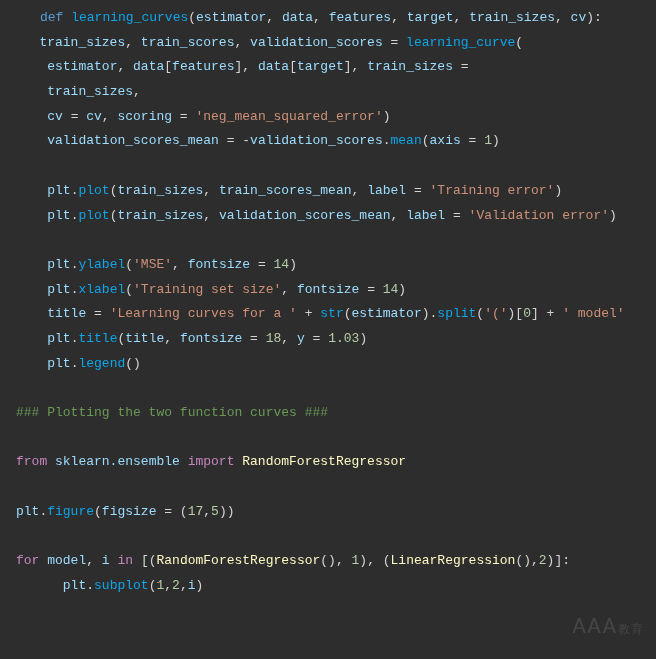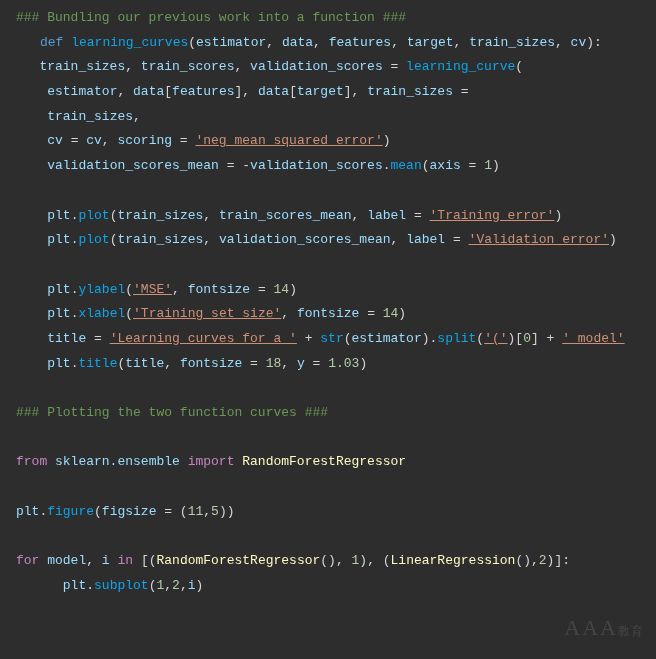--- a/index.html
+++ b/index.html
@@ -14,67 +14,67 @@
     overflow: hidden;
     padding: 6px 0 0 0;
     position: relative;
   }
   .line {
     white-space: pre;
     padding-left: 16px;
   }
   .kw { color: #569cd6; margin-left: 24px; }
   .fn { color: #0ea5e9; }
-  .str { color: #ce9178; text-decoration: underline; }
+  .str { color: #ce9178; }
   .num { color: #b5cea8; }
   .param { color: #9cdcfe; }
   .comment { color: #6a9955; }
   .builtin { color: #c586c0; }
   .cls { color: #fef9c3; }
   .op { color: #d4d4d4; }
   .watermark {
     position: absolute;
     right: 12px;
     bottom: 10px;
-    font-family: Liberation Serif, serif;
+    font-family: Liberation Mono, monospace;
     font-size: 22px;
     color: rgba(180,180,180,0.18);
     letter-spacing: 2px;
     pointer-events: none;
   }
   .watermark .small {
     font-size: 12px;
     letter-spacing: 1px;
   }
 </style>
 </head>
 <body>
 
 <div id="code-container">
-    <div class="line"><span class="comment">### Bundling our previous work into a function ###</span></div>
     <div class="line"><span class="kw">def </span><span class="fn">learning_curves</span><span class="op">(</span><span class="param">estimator</span><span class="op">, </span><span class="param">data</span><span class="op">, </span><span class="param">features</span><span class="op">, </span><span class="param">target</span><span class="op">, </span><span class="param">train_sizes</span><span class="op">, </span><span class="param">cv</span><span class="op">):</span></div>
     <div class="line">   <span class="param">train_sizes</span><span class="op">, </span><span class="param">train_scores</span><span class="op">, </span><span class="param">validation_scores</span><span class="op"> = </span><span class="fn">learning_curve</span><span class="op">(</span></div>
     <div class="line">   <span class="op"> </span><span class="param">estimator</span><span class="op">, </span><span class="param">data</span><span class="op">[</span><span class="param">features</span><span class="op">], </span><span class="param">data</span><span class="op">[</span><span class="param">target</span><span class="op">], </span><span class="param">train_sizes</span><span class="op"> =</span></div>
     <div class="line">   <span class="op"> </span><span class="param">train_sizes</span><span class="op">,</span></div>
     <div class="line">   <span class="op"> </span><span class="param">cv</span><span class="op"> = </span><span class="param">cv</span><span class="op">, </span><span class="param">scoring</span><span class="op"> = </span><span class="str">'neg_mean_squared_error'</span><span class="op">)</span></div>
     <div class="line">   <span class="op"> </span><span class="param">validation_scores_mean</span><span class="op"> = -</span><span class="param">validation_scores</span><span class="op">.</span><span class="fn">mean</span><span class="op">(</span><span class="param">axis</span><span class="op"> = </span><span class="num">1</span><span class="op">)</span></div>
     <div class="line">&nbsp;</div>
     <div class="line">   <span class="op"> </span><span class="param">plt</span><span class="op">.</span><span class="fn">plot</span><span class="op">(</span><span class="param">train_sizes</span><span class="op">, </span><span class="param">train_scores_mean</span><span class="op">, </span><span class="param">label</span><span class="op"> = </span><span class="str">'Training error'</span><span class="op">)</span></div>
     <div class="line">   <span class="op"> </span><span class="param">plt</span><span class="op">.</span><span class="fn">plot</span><span class="op">(</span><span class="param">train_sizes</span><span class="op">, </span><span class="param">validation_scores_mean</span><span class="op">, </span><span class="param">label</span><span class="op"> = </span><span class="str">'Validation error'</span><span class="op">)</span></div>
     <div class="line">&nbsp;</div>
     <div class="line">   <span class="op"> </span><span class="param">plt</span><span class="op">.</span><span class="fn">ylabel</span><span class="op">(</span><span class="str">'MSE'</span><span class="op">, </span><span class="param">fontsize</span><span class="op"> = </span><span class="num">14</span><span class="op">)</span></div>
     <div class="line">   <span class="op"> </span><span class="param">plt</span><span class="op">.</span><span class="fn">xlabel</span><span class="op">(</span><span class="str">'Training set size'</span><span class="op">, </span><span class="param">fontsize</span><span class="op"> = </span><span class="num">14</span><span class="op">)</span></div>
     <div class="line">   <span class="op"> </span><span class="param">title</span><span class="op"> = </span><span class="str">'Learning curves for a '</span><span class="op"> + </span><span class="fn">str</span><span class="op">(</span><span class="param">estimator</span><span class="op">).</span><span class="fn">split</span><span class="op">(</span><span class="str">'('</span><span class="op">)[</span><span class="num">0</span><span class="op">] + </span><span class="str">' model'</span></div>
     <div class="line">   <span class="op"> </span><span class="param">plt</span><span class="op">.</span><span class="fn">title</span><span class="op">(</span><span class="param">title</span><span class="op">, </span><span class="param">fontsize</span><span class="op"> = </span><span class="num">18</span><span class="op">, </span><span class="param">y</span><span class="op"> = </span><span class="num">1.03</span><span class="op">)</span></div>
+    <div class="line">   <span class="op"> </span><span class="param">plt</span><span class="op">.</span><span class="fn">legend</span><span class="op">()</span></div>
     <div class="line">&nbsp;</div>
     <div class="line"><span class="comment">### Plotting the two function curves ###</span></div>
     <div class="line">&nbsp;</div>
     <div class="line"><span class="builtin">from </span><span class="param">sklearn.ensemble</span><span class="builtin"> import </span><span class="cls">RandomForestRegressor</span></div>
     <div class="line">&nbsp;</div>
-    <div class="line"><span class="param">plt</span><span class="op">.</span><span class="fn">figure</span><span class="op">(</span><span class="param">figsize</span><span class="op"> = (</span><span class="num">11</span><span class="op">,</span><span class="num">5</span><span class="op">))</span></div>
+    <div class="line"><span class="param">plt</span><span class="op">.</span><span class="fn">figure</span><span class="op">(</span><span class="param">figsize</span><span class="op"> = (</span><span class="num">17</span><span class="op">,</span><span class="num">5</span><span class="op">))</span></div>
     <div class="line">&nbsp;</div>
     <div class="line"><span class="builtin">for </span><span class="param">model</span><span class="op">, </span><span class="param">i</span><span class="builtin"> in </span><span class="op">[(</span><span class="cls">RandomForestRegressor</span><span class="op">(), </span><span class="num">1</span><span class="op">), (</span><span class="cls">LinearRegression</span><span class="op">(),</span><span class="num">2</span><span class="op">)]:</span></div>
     <div class="line">      <span class="param">plt</span><span class="op">.</span><span class="fn">subplot</span><span class="op">(</span><span class="num">1</span><span class="op">,</span><span class="num">2</span><span class="op">,</span><span class="param">i</span><span class="op">)</span></div>
   </div>
 
 <div class="watermark">
   <span>AAA</span><span class="small">教育</span>
 </div>
 
 </body></html>

